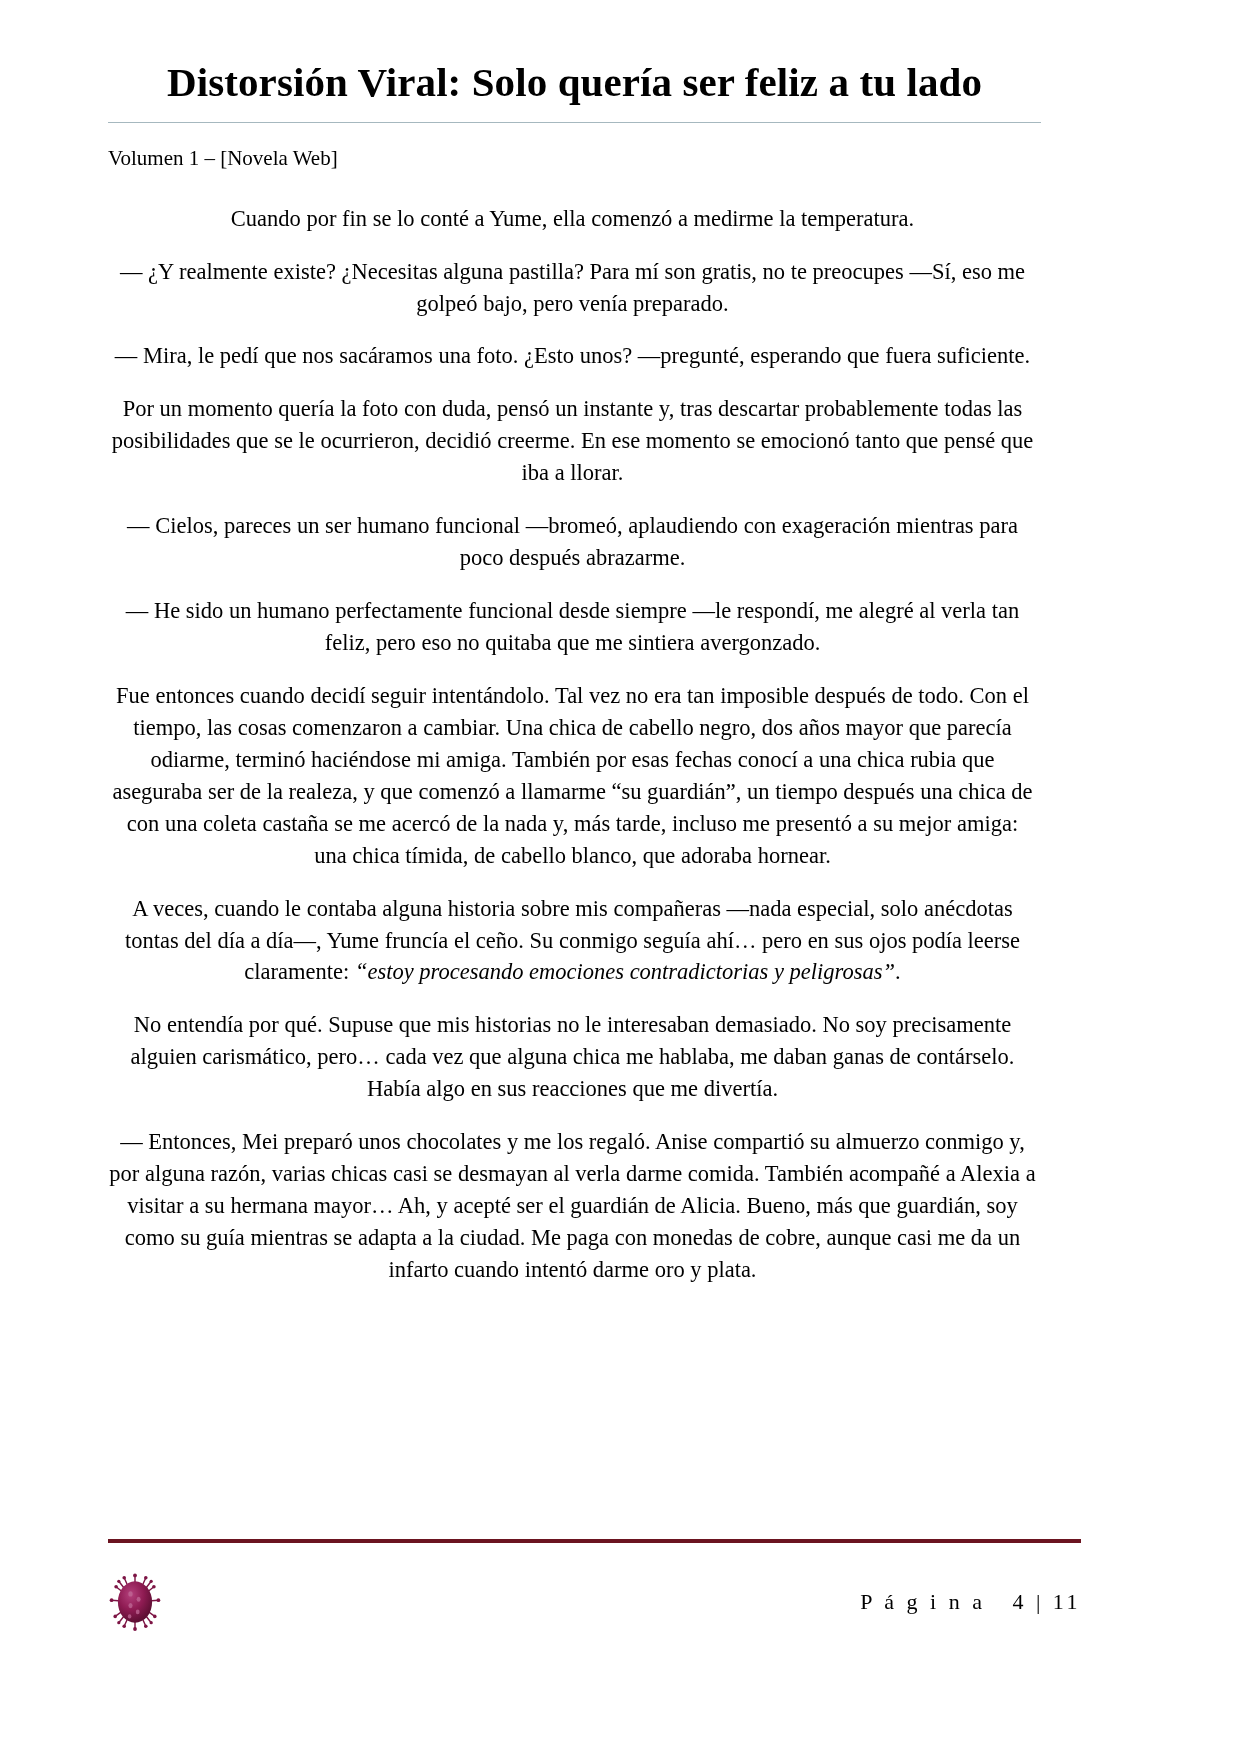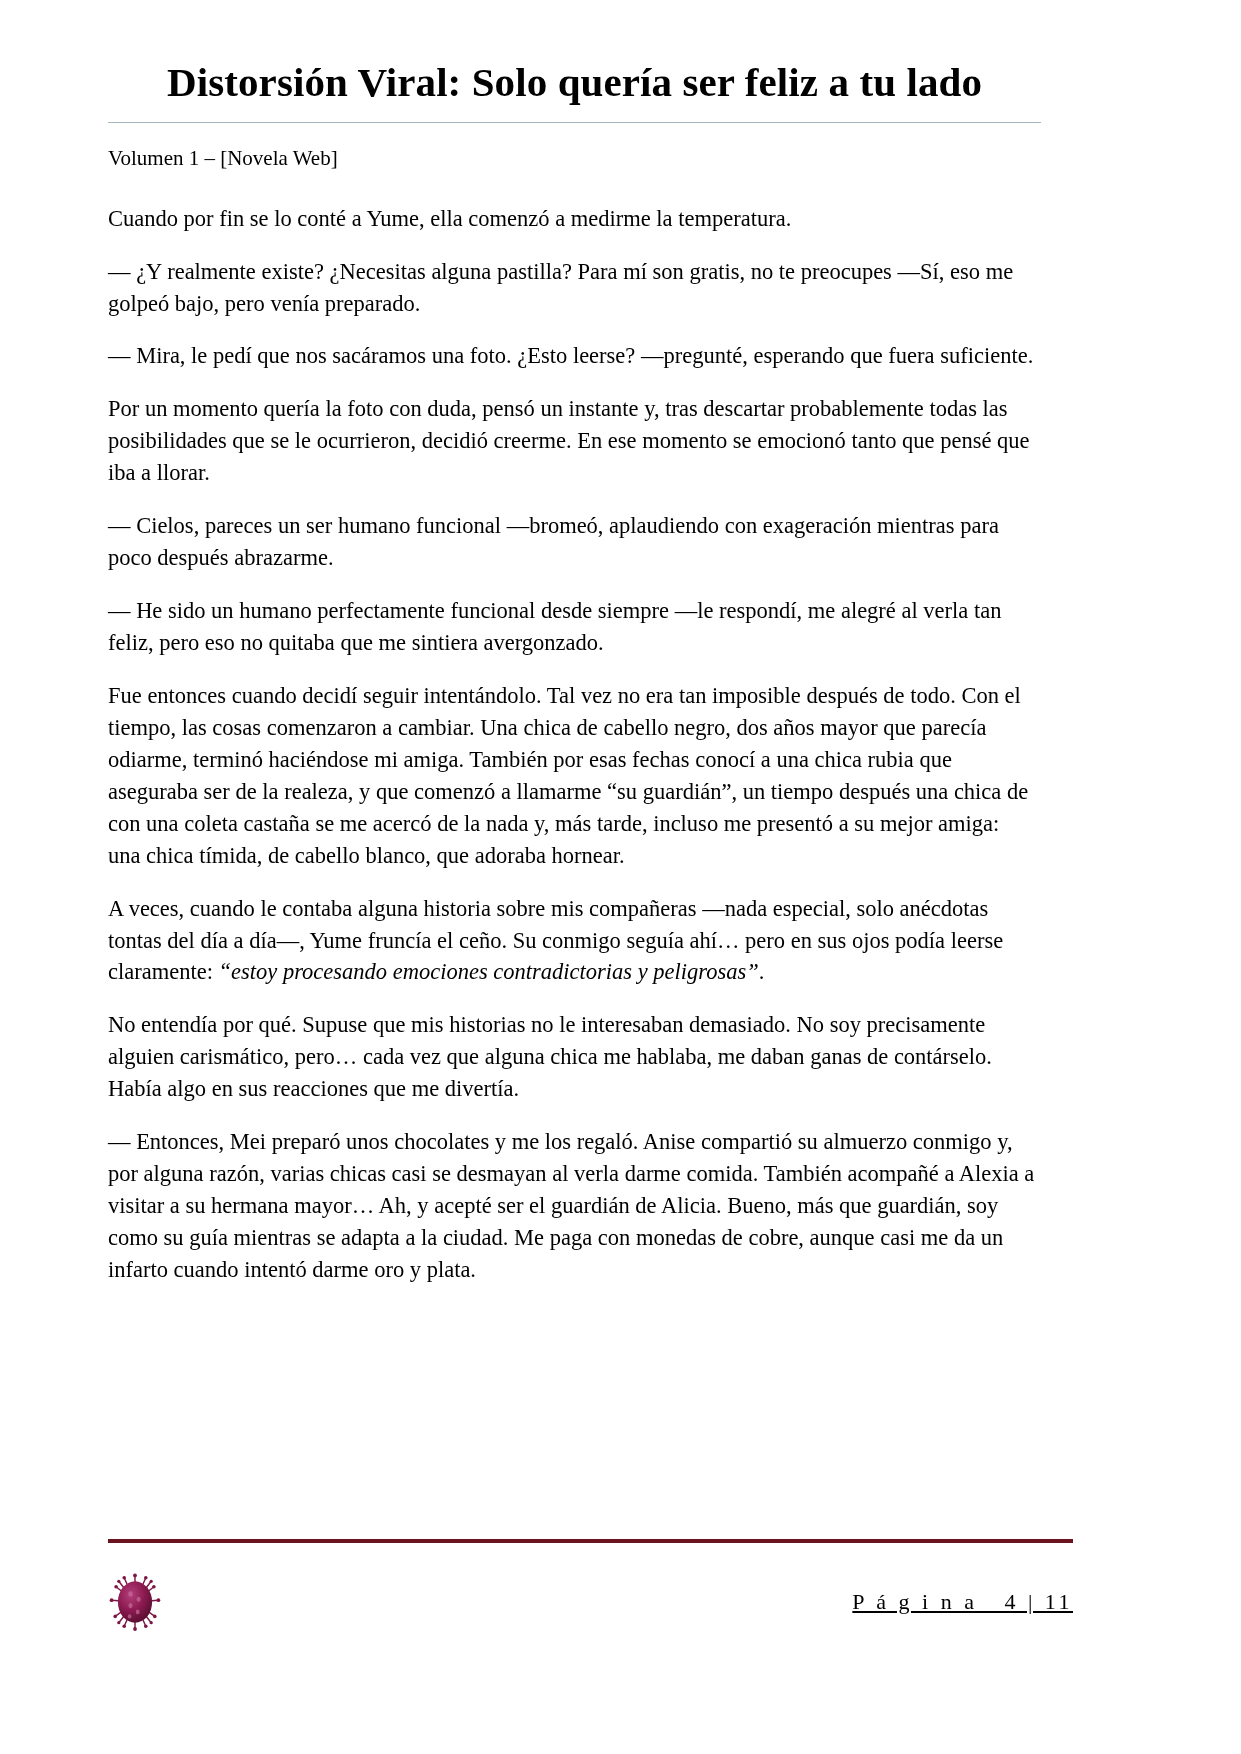--- a/index.html
+++ b/index.html
@@ -50,38 +50,37 @@
   }
 
   
   .doc-body {
     padding: 30px 112px 0 108px;
   }
   .para {
     font-size: 22.5px;
     line-height: 1.42;
     margin: 0 0 21px 0;
-    text-align: left;
+    text-align: center;
     color: #000000;
     hyphens: none;
   }
   .para em {
     font-style: italic;
   }
 
   
   .doc-footer {
     position: absolute;
     left: 0;
-    right: 8px;
+    right: 0;
     bottom: 0;
     height: 215px;
     padding: 0 68px 0 108px;
     box-sizing: border-box;
-    text-decoration: underline;
   }
   .footer-rule {
     border: 0;
     border-top: 4px solid #6b1420;
     margin: 0;
     width: 100%;
   }
   .footer-row {
     display: flex;
     align-items: center;
@@ -110,21 +109,21 @@
   <div class="doc-header">
     <h1 class="doc-title">Distorsión Viral: Solo quería ser feliz a tu lado</h1>
     <hr class="title-rule">
     <div class="doc-subtitle">Volumen 1 – [Novela Web]</div>
   </div>
 
   <div class="doc-body">
 
     <p class="para">Cuando por fin se lo conté a Yume, ella comenzó a medirme la temperatura.</p>
     <p class="para">— ¿Y realmente existe? ¿Necesitas alguna pastilla? Para mí son gratis, no te preocupes —Sí, eso me golpeó bajo, pero venía preparado.</p>
-    <p class="para">— Mira, le pedí que nos sacáramos una foto. ¿Esto leerse? —pregunté, esperando que fuera suficiente.</p>
+    <p class="para">— Mira, le pedí que nos sacáramos una foto. ¿Esto unos? —pregunté, esperando que fuera suficiente.</p>
     <p class="para">Por un momento quería la foto con duda, pensó un instante y, tras descartar probablemente todas las posibilidades que se le ocurrieron, decidió creerme. En ese momento se emocionó tanto que pensé que iba a llorar.</p>
     <p class="para">— Cielos, pareces un ser humano funcional —bromeó, aplaudiendo con exageración mientras para poco después abrazarme.</p>
     <p class="para">— He sido un humano perfectamente funcional desde siempre —le respondí, me alegré al verla tan feliz, pero eso no quitaba que me sintiera avergonzado.</p>
     <p class="para">Fue entonces cuando decidí seguir intentándolo. Tal vez no era tan imposible después de todo. Con el tiempo, las cosas comenzaron a cambiar. Una chica de cabello negro, dos años mayor que parecía odiarme, terminó haciéndose mi amiga. También por esas fechas conocí a una chica rubia que aseguraba ser de la realeza, y que comenzó a llamarme “su guardián”, un tiempo después una chica de con una coleta castaña se me acercó de la nada y, más tarde, incluso me presentó a su mejor amiga: una chica tímida, de cabello blanco, que adoraba hornear.</p>
 
     <p class="para"><span>A veces, cuando le contaba alguna historia sobre mis compañeras —nada especial, solo anécdotas tontas del día a día—, Yume fruncía el ceño. Su conmigo seguía ahí… pero en sus ojos podía leerse claramente: </span><em>“estoy procesando emociones contradictorias y peligrosas”</em><span>.</span></p>
 
     <p class="para">No entendía por qué. Supuse que mis historias no le interesaban demasiado. No soy precisamente alguien carismático, pero… cada vez que alguna chica me hablaba, me daban ganas de contárselo. Había algo en sus reacciones que me divertía.</p>
     <p class="para">— Entonces, Mei preparó unos chocolates y me los regaló. Anise compartió su almuerzo conmigo y, por alguna razón, varias chicas casi se desmayan al verla darme comida. También acompañé a Alexia a visitar a su hermana mayor… Ah, y acepté ser el guardián de Alicia. Bueno, más que guardián, soy como su guía mientras se adapta a la ciudad. Me paga con monedas de cobre, aunque casi me da un infarto cuando intentó darme oro y plata.</p>
 

